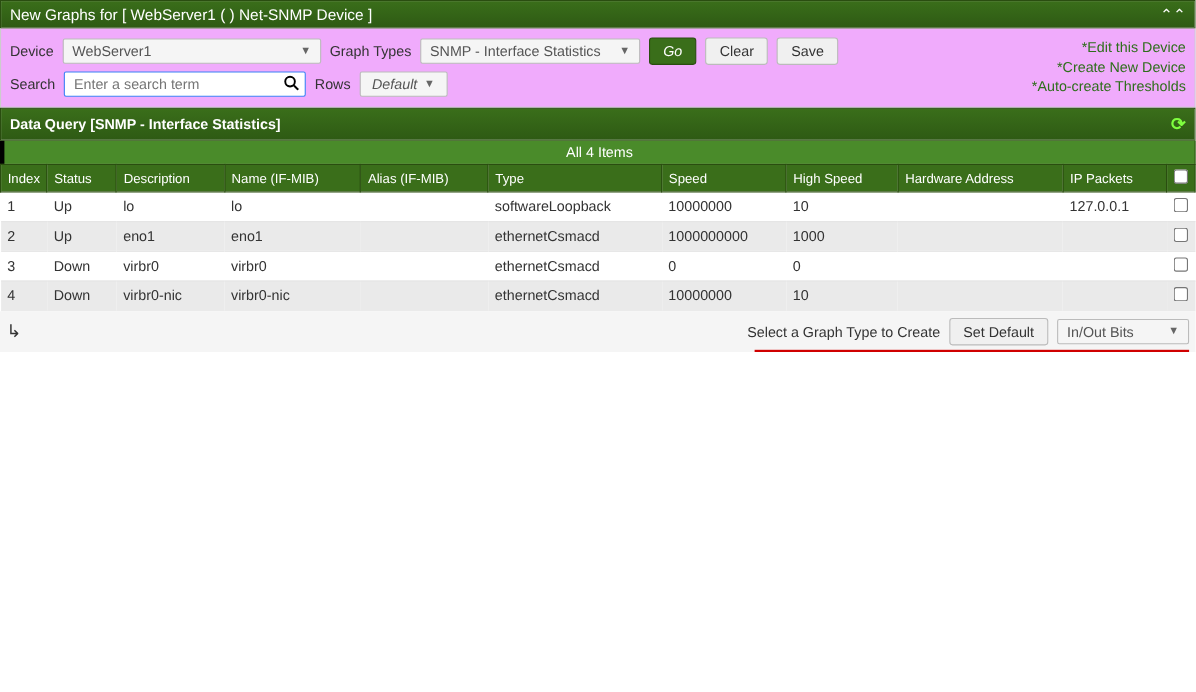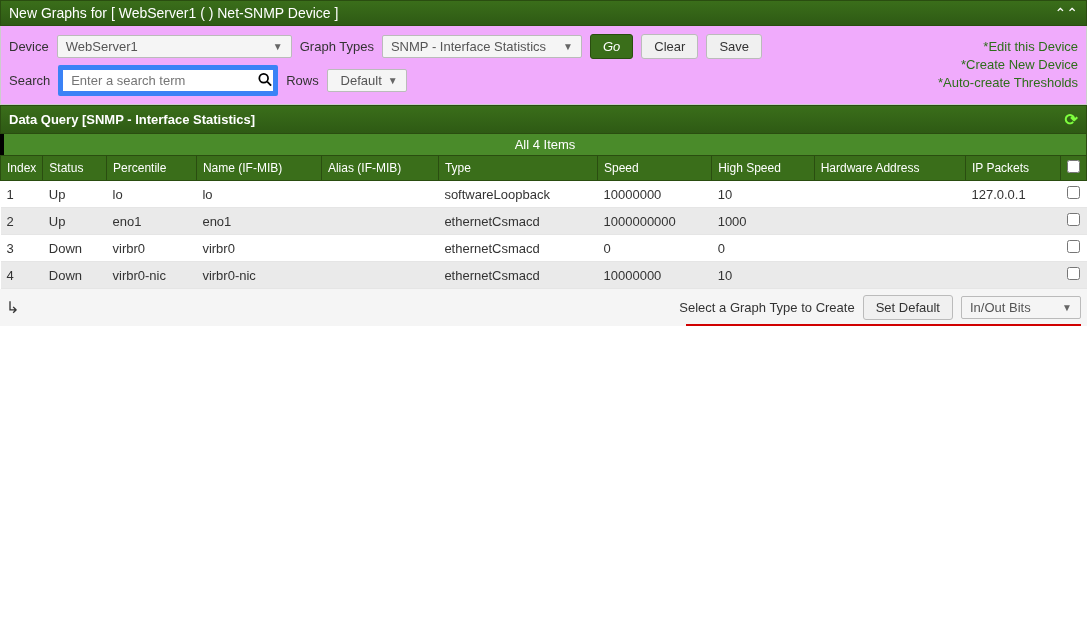--- a/index.html
+++ b/index.html
@@ -33,40 +33,40 @@
     padding: 3px 8px;
     font-size: 13px;
     display: inline-flex;
     align-items: center;
     gap: 6px;
     cursor: pointer;
     color: #555;
   }
   .select-like.wide { min-width: 235px; justify-content: space-between; }
   .select-like.med  { min-width: 200px; justify-content: space-between; }
-  .select-like.sm   { min-width: 80px;  justify-content: flex-end; }
+  .select-like.sm   { min-width: 80px;  justify-content: center; font-style: italic; }
   .caret-down { font-size: 10px; color: #666; }
   .btn {
     background: #f0f0f0;
     border: 1px solid #bbb;
     border-radius: 3px;
     padding: 4px 12px;
     cursor: pointer;
     font-size: 13px;
     color: #333;
   }
   .btn.primary { background: #3a6e1a; color: #fff; border-color: #2a4d10; font-style: italic; }
   .search-input-wrap {
     position: relative;
     display: inline-block;
   }
   .search-input-wrap input {
     width: 220px;
     padding: 3px 28px 3px 8px;
-    border: 5px solid #3b82f6;
+    border: 1px solid #3b82f6;
     border-radius: 2px;
     font-size: 13px;
     color: #555;
   }
   .search-input-wrap .search-icon {
     position: absolute;
     right: 6px;
     top: 50%;
     transform: translateY(-50%);
     cursor: pointer;
@@ -228,21 +228,21 @@
   <span class="title">Data Query [SNMP - Interface Statistics]</span>
   <span class="refresh-icon">⟳</span>
 </div>
 <div class="items-bar">All 4 Items</div>
 
 <table class="data">
   <thead>
     <tr>
       <th>Index</th>
       <th>Status</th>
-      <th>Percentile</th>
+      <th>Description</th>
       <th>Name (IF-MIB)</th>
       <th>Alias (IF-MIB)</th>
       <th>Type</th>
       <th>Speed</th>
       <th>High Speed</th>
       <th>Hardware Address</th>
       <th>IP Packets</th>
       <th class="check"><input type="checkbox" style=""></th>
     </tr>
   </thead>

